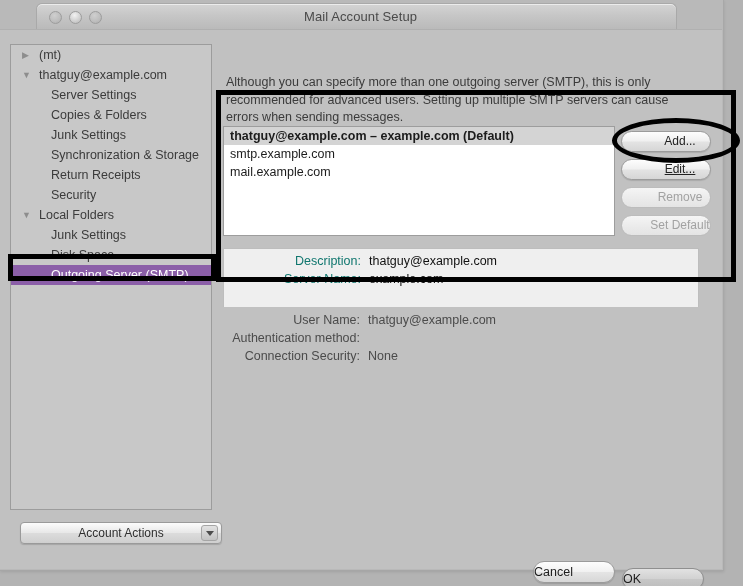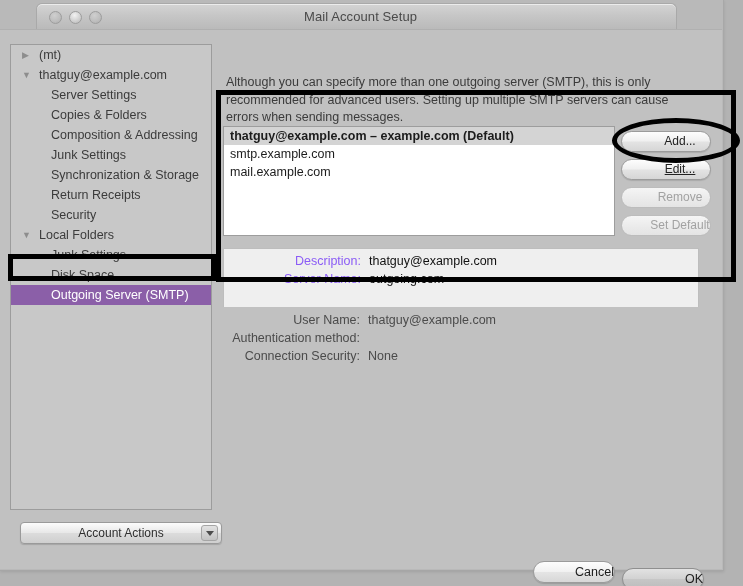--- a/index.html
+++ b/index.html
@@ -205,21 +205,21 @@
   #btn-setdefault { left: 621px; top: 185px; }
   .det-row {
     display: flex;
     height: 18px;
     align-items: center;
   }
   .det-label {
     width: 145px;
     text-align: right;
     font-size: 12.5px;
-    color: #8b5cf6;
+    color: #0f766e;
     padding-right: 8px;
     box-sizing: border-box;
     white-space: nowrap;
   }
   .det-value {
     font-size: 12.5px;
     color: #111;
     white-space: nowrap;
   }
   .det-row.dim .det-label,
@@ -246,21 +246,21 @@
   
   .dlg-btn {
     position: absolute;
     width: 82px; height: 22px;
     border-radius: 11px;
     background: linear-gradient(to bottom, #fdfdfd 0%, #f1f1f1 48%, #e4e4e4 52%, #d7d7d7 100%);
     border: 1px solid #9b9b9b;
     box-sizing: border-box;
     font-size: 12.5px;
     color: #1d1d1d;
-    text-align: right;
+    text-align: left;
     line-height: 20px;
     box-shadow: 0 1px 1px rgba(0,0,0,0.13);
   }
   #btn-cancel { left: 533px; top: 531px; }
   #btn-ok {
     left: 622px; top: 531px;
     background: linear-gradient(to bottom, #e2e2e2 0%, #d2d2d2 48%, #c6c6c6 52%, #bcbcbc 100%);
     border-color: #8f8f8f;
     margin-top: 7px;
   }
@@ -299,21 +299,20 @@
     <div id="window-title">Mail Account Setup</div>
   </div>
 
   <div id="window">
 
     <div id="sidebar-box">
         <div class="tree-row root"><span class="disc">▶</span><span>(mt)</span></div>
         <div class="tree-row root"><span class="disc">▼</span><span>thatguy@example.com</span></div>
         <div class="tree-row child"><span>Server Settings</span></div>
         <div class="tree-row child"><span>Copies &amp; Folders</span></div>
-        <div class="tree-row child"><span>Composition &amp; Addressing</span></div>
         <div class="tree-row child"><span>Junk Settings</span></div>
         <div class="tree-row child"><span>Synchronization &amp; Storage</span></div>
         <div class="tree-row child"><span>Return Receipts</span></div>
         <div class="tree-row child"><span>Security</span></div>
         <div class="tree-row root"><span class="disc">▼</span><span>Local Folders</span></div>
         <div class="tree-row child"><span>Junk Settings</span></div>
         <div class="tree-row child"><span>Disk Space</span></div>
         <div class="tree-row child selected"><span>Outgoing Server (SMTP)</span></div>
       </div>
 
@@ -350,21 +349,21 @@
           <div class="det-value">None</div>
         </div>
       </div>
     <div id="details-top">
         <div class="det-row">
           <div class="det-label">Description:</div>
           <div class="det-value">thatguy@example.com</div>
         </div>
         <div class="det-row">
           <div class="det-label">Server Name:</div>
-          <div class="det-value">outgoing.com</div>
+          <div class="det-value">example.com</div>
         </div>
       </div>
 
     <div class="dlg-btn" id="btn-cancel">Cancel</div>
     <div class="dlg-btn" id="btn-ok">OK</div>
   </div>
 
   <div class="anno" id="anno-rect-main"></div>
   <div class="anno" id="anno-rect-side"></div>
   <div id="anno-ellipse"></div>

